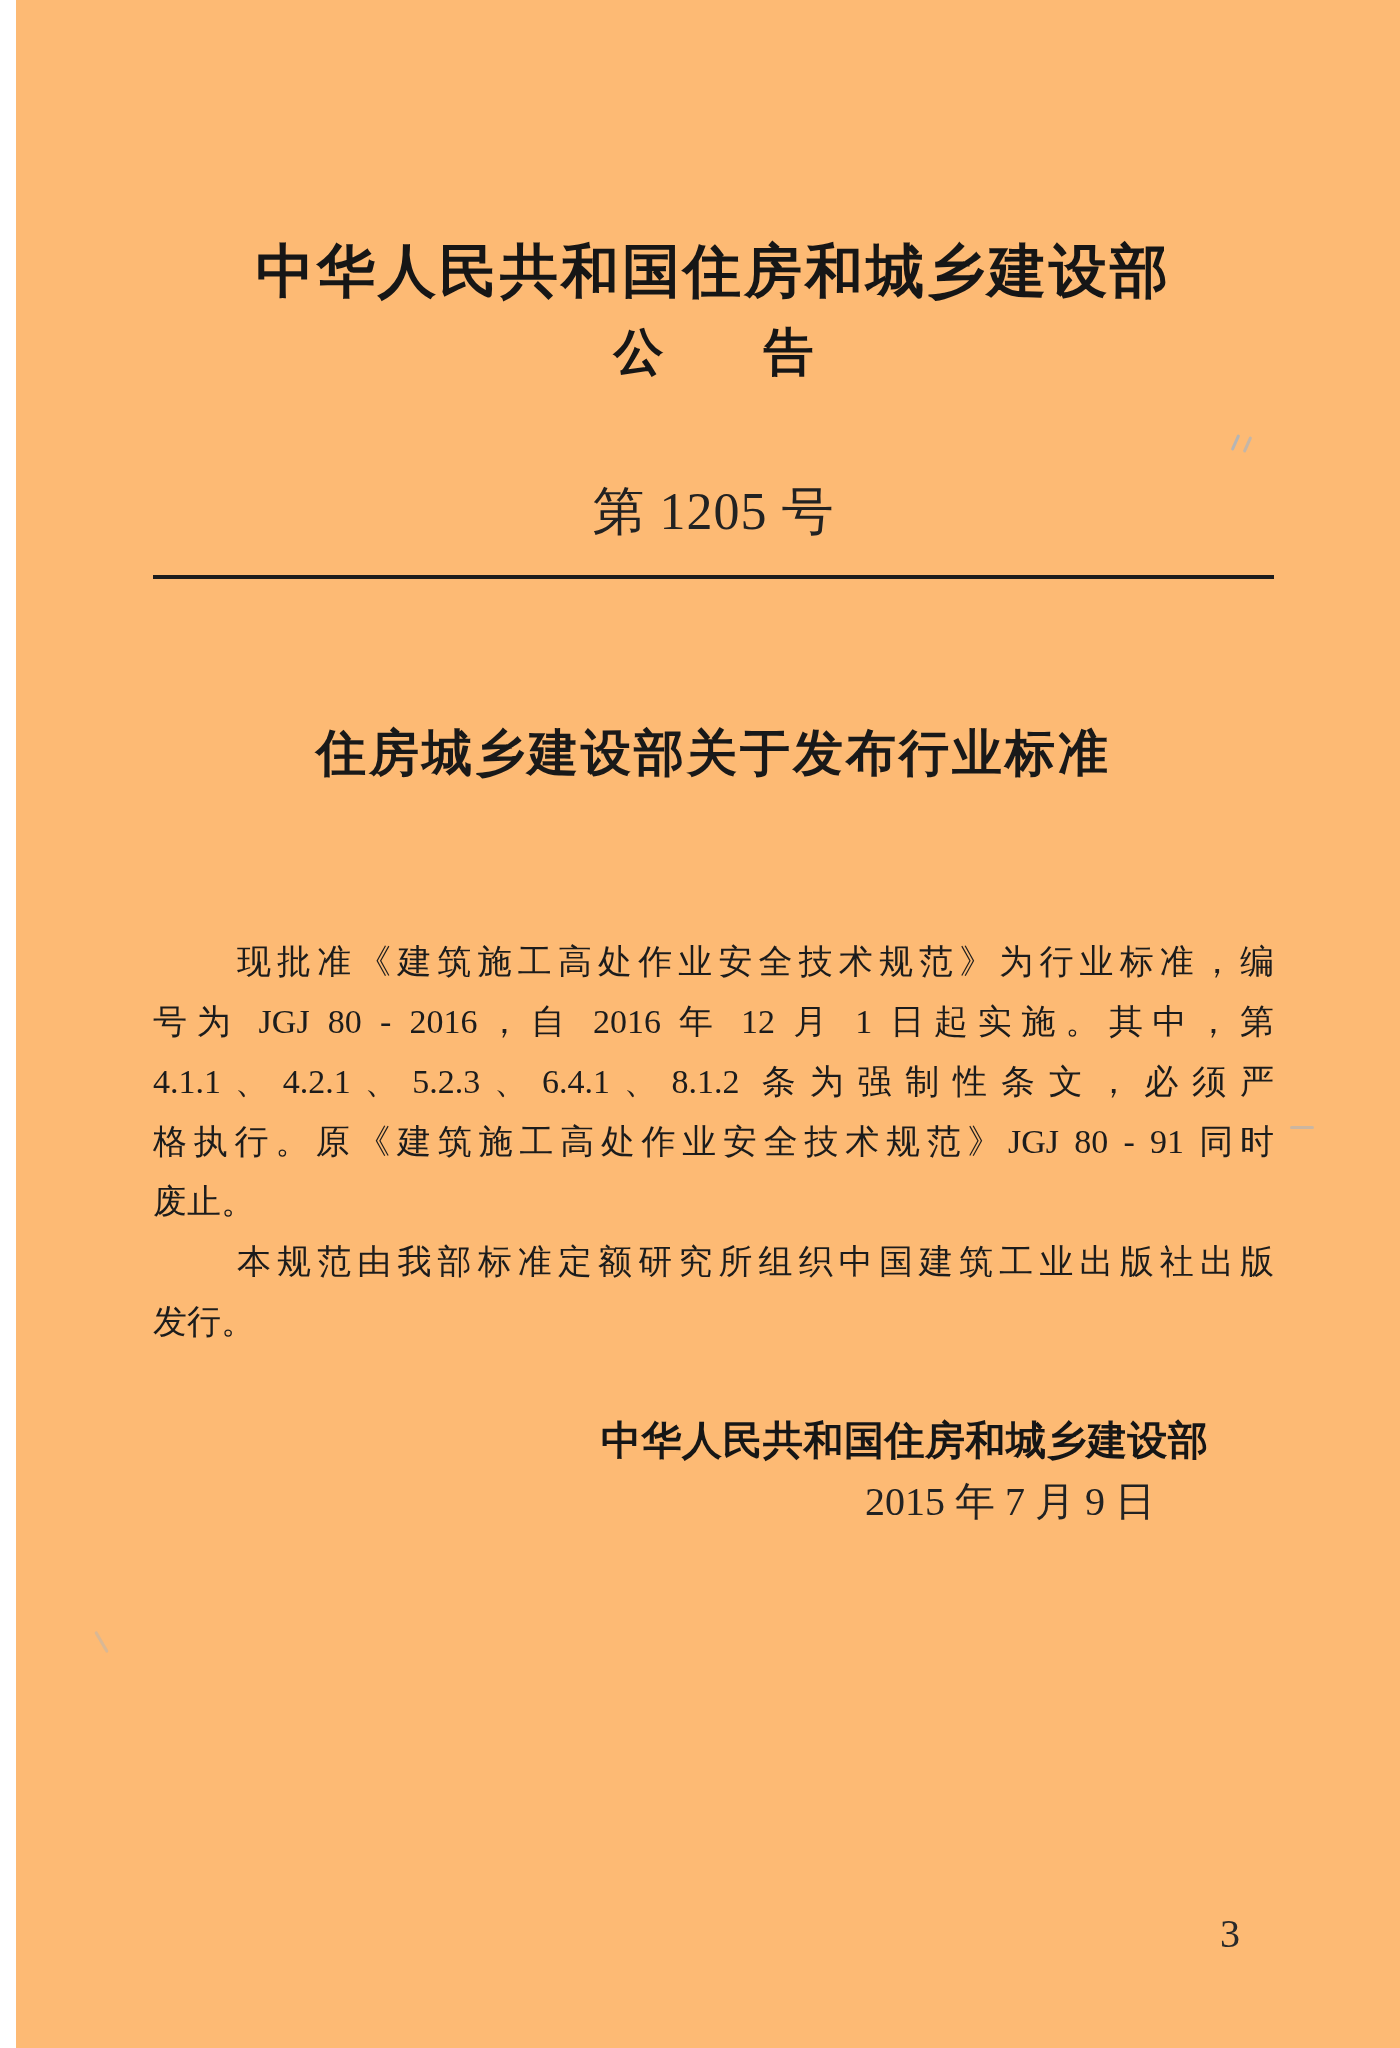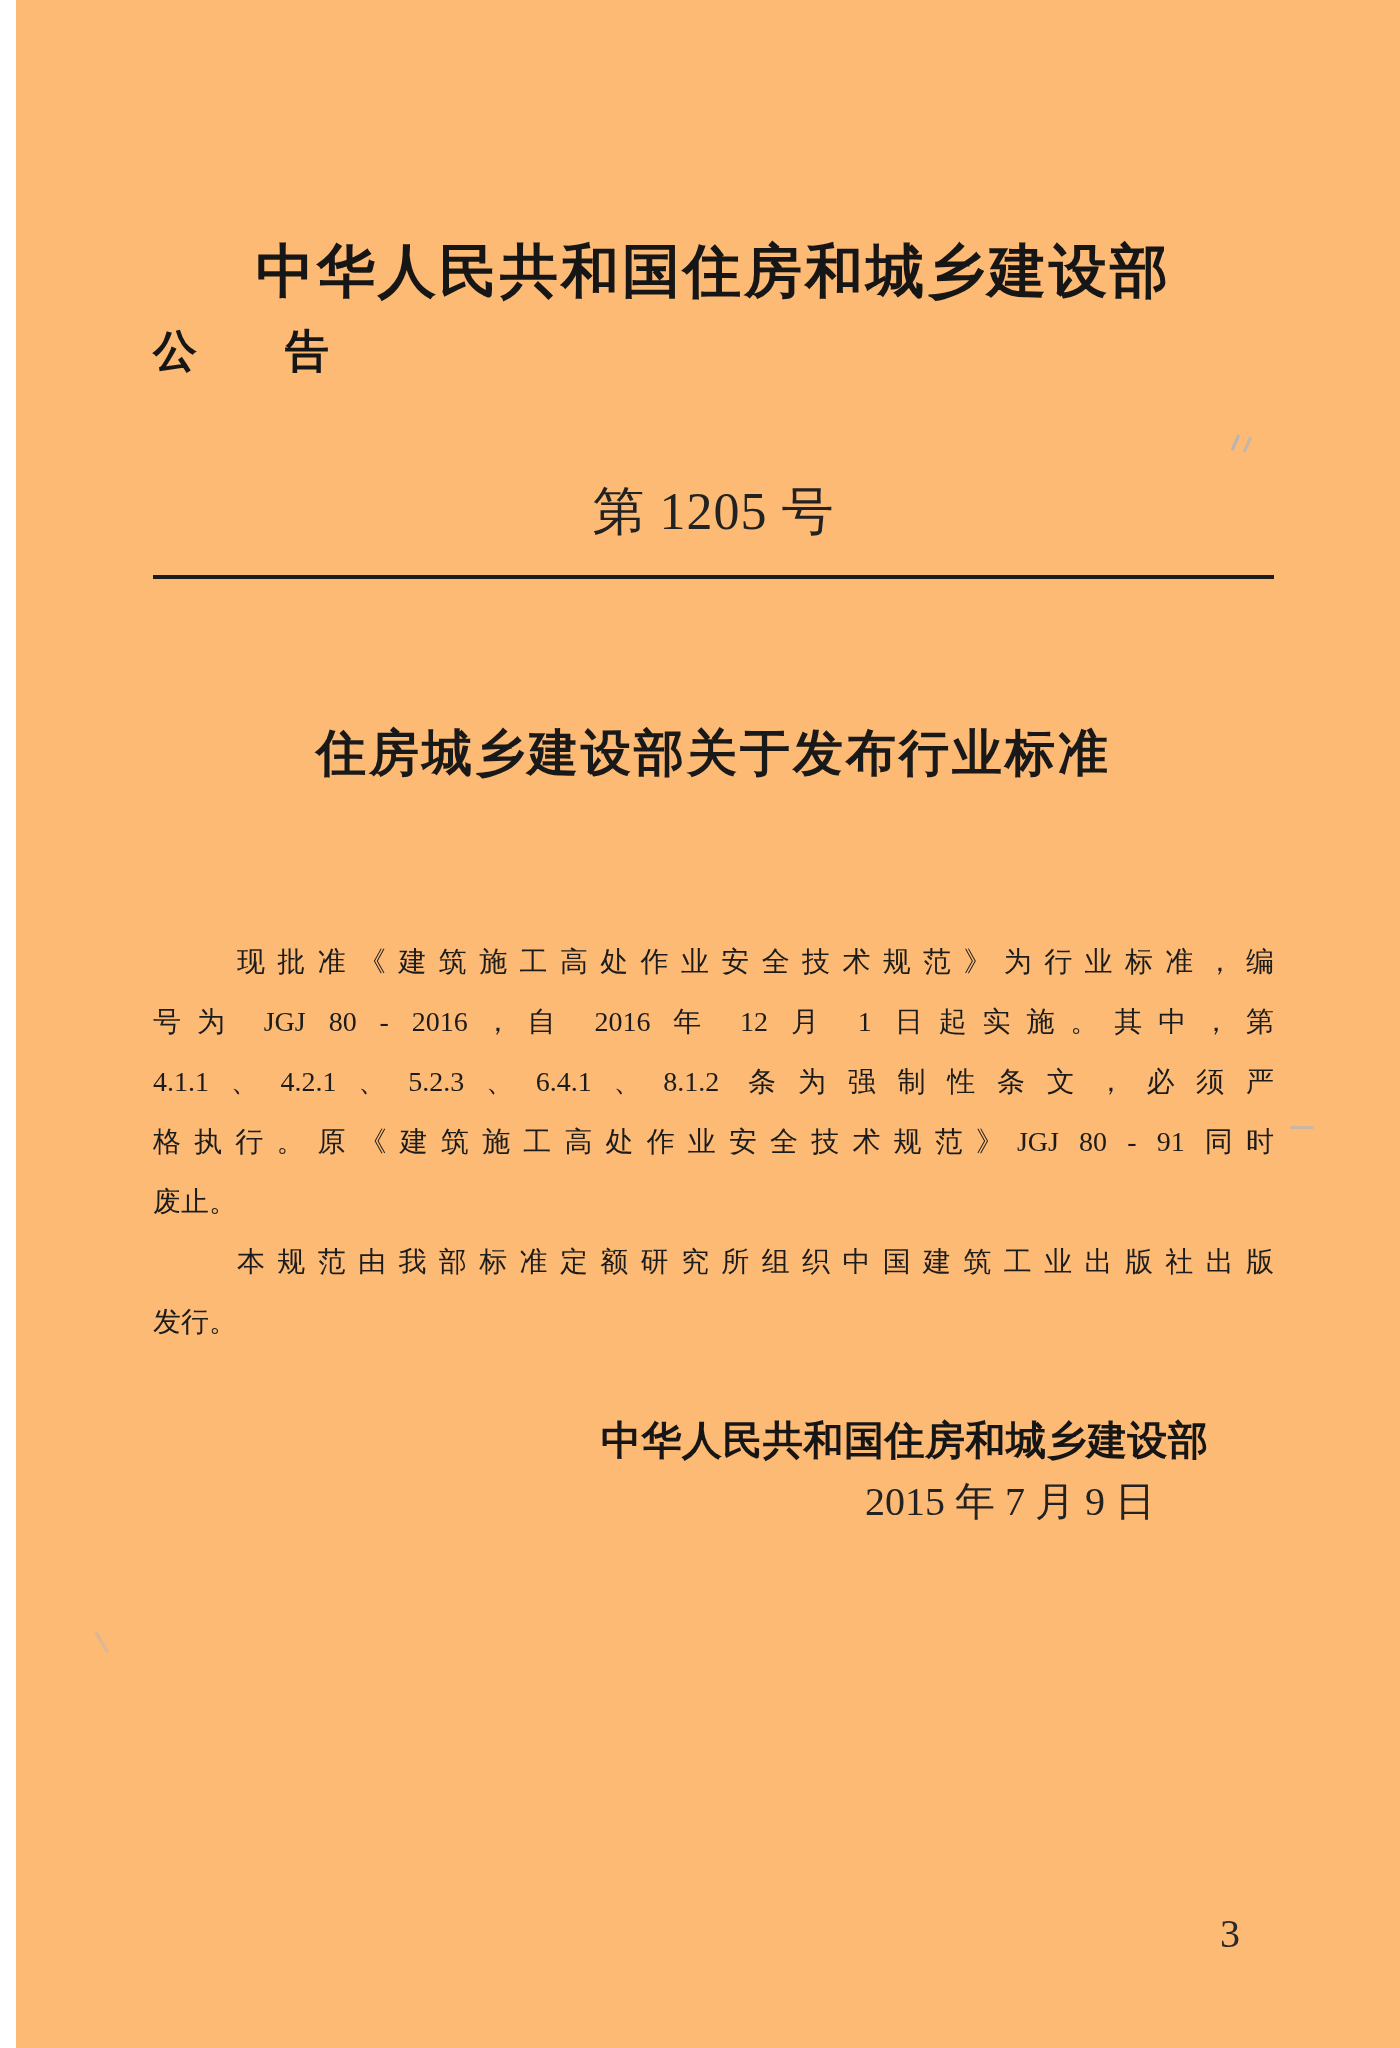--- a/index.html
+++ b/index.html
@@ -19,40 +19,40 @@
   .sans  { font-family:"Liberation Sans","DejaVu Sans",sans-serif; }
 
   
   .col { position:absolute; left:137px; width:1121px; }
 
   .title-main {
     top:236px; font-size:58px; line-height:72px; font-weight:bold;
     letter-spacing:3px; text-align:center; color:#161616;
   }
   .title-gonggao {
-    top:316px; font-size:44px; line-height:72px; font-weight:bold;
-    color:#161616;
+    top:316px; font-size:50px; line-height:72px; font-weight:bold;
+    text-align:center; color:#161616;
   }
   .doc-number {
     top:484px; font-size:52px; line-height:56px; font-weight:normal;
     letter-spacing:1px; text-align:center; color:#222;
   }
   .rule {
     position:absolute; left:137px; top:575px;
     width:1121px; height:4px; background:#1c1c1c;
     border:none;
   }
   .subtitle {
     font-size:50px; line-height:62px; font-weight:600;
     letter-spacing:3px; text-align:center; color:#191919;margin-top:12px;
   }
   .subtitle.s1 { top:710px; }
   .subtitle.s2 { top:780px; }
 
-  .body-block { top:932px; font-size:28px; color:#1c1c1c; }
+  .body-block { top:932px; font-size:34px; color:#1c1c1c; }
   .body-line  { line-height:60px; height:60px; white-space:nowrap; }
   .body-line.fill {
     white-space:normal;
     text-align:justify; text-align-last:justify;
     text-justify:inter-character;
   }
   .body-line.indent { text-indent:84px; }
 
   .signature {
     position:absolute; left:585px; top:1414px;

